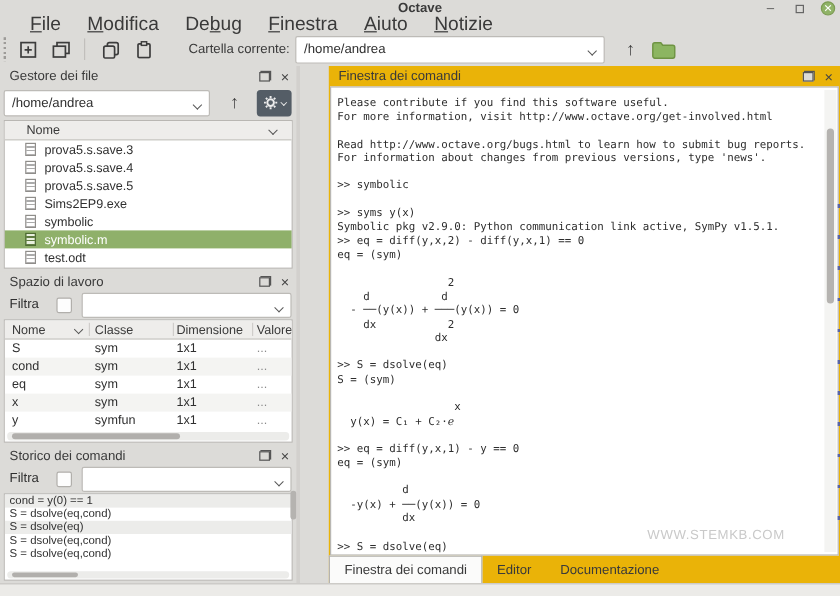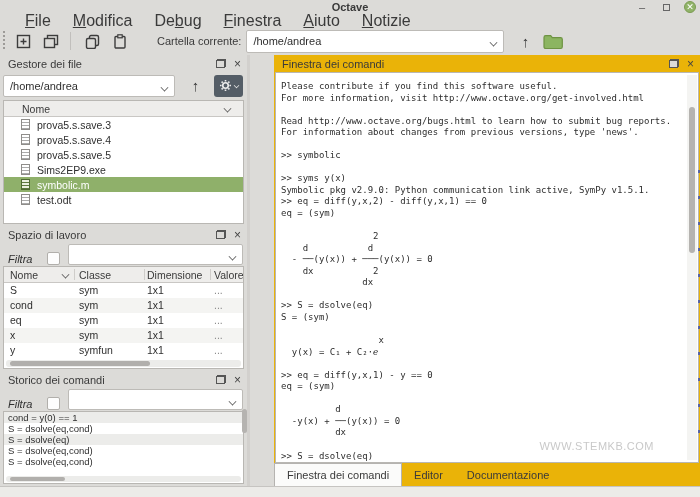--- a/index.html
+++ b/index.html
@@ -49,21 +49,21 @@
   .fb-list { position:absolute; left:3px; right:3px; top:45px; bottom:2px; background:#fff; border:1px solid #b9b7b3; }
   .fb-header { height:16px; background:#eeedeb; border-bottom:1px solid #c9c7c4; display:flex; align-items:center; padding:0 8px 0 18px; font-size:10.5px; color:#3a3a3a; }
   .fb-row { height:15px; display:flex; align-items:center; padding-left:17px; font-size:10.5px; color:#2f2f2f; }
   .fb-row.selected { background:#8fb06a; color:#fff; }
   .doc-icon { width:9px; height:11px; border:1px solid #8f8d8a; background:linear-gradient(#fff,#fff 2px,#aaa 2px,#aaa 3px,#fff 3px,#fff 5px,#aaa 5px,#aaa 6px,#fff 6px,#fff 8px,#aaa 8px,#aaa 9px,#fff 9px); margin-right:7px; flex:none; }
   .fb-row.selected .doc-icon { border-color:#4e6b33; background:linear-gradient(#e9f0df,#e9f0df 2px,#5d7a3f 2px,#5d7a3f 3px,#e9f0df 3px,#e9f0df 5px,#5d7a3f 5px,#5d7a3f 6px,#e9f0df 6px,#e9f0df 8px,#5d7a3f 8px,#5d7a3f 9px,#e9f0df 9px); }
   .fb-scroll { position:absolute; right:0; top:130px; width:5px; height:32px; background:#b5b3b0; border-radius:3px; }
 
   
   .ws { top:226px; height:145px; }
-  .filter-row { height:22px; display:flex; align-items:flex-end; padding:0 4px 0 8px;font-style:italic; }
+  .filter-row { height:22px; display:flex; align-items:center; padding:0 4px 0 8px; }
   .checkbox { width:13px; height:13px; background:#fdfdfd; border:1px solid #b1afab; border-radius:2px; margin-left:15px; }
   .filter-combo { flex:1; margin-left:8px; height:21px; }
   .ws-table { position:absolute; left:3px; right:3px; top:40px; bottom:2px; background:#fff; border:1px solid #b9b7b3; overflow:hidden; }
   .ws-header { height:16px; background:#eeedeb; border-bottom:1px solid #c9c7c4; position:relative; font-size:10.5px; color:#3a3a3a; }
   .ws-header span { position:absolute; top:2px; }
   .ws-header .colsep { position:absolute; top:2px; bottom:2px; width:1px; background:#cfcdca; }
   .ws-row { height:15px; position:relative; font-size:10.5px; color:#2f2f2f; }
   .ws-row.alt { background:#f4f4f2; }
   .ws-row span { position:absolute; top:1px; }
   .hscroll { position:absolute; left:2px; right:2px; bottom:1px; height:7px; background:#ececea; border-radius:3px; }
@@ -199,20 +199,24 @@
             <span>prova5.s.save.4</span>
           </div>
           <div class="fb-row">
             <span class="doc-icon"></span>
             <span>prova5.s.save.5</span>
           </div>
           <div class="fb-row">
             <span class="doc-icon"></span>
             <span>Sims2EP9.exe</span>
           </div>
+          <div class="fb-row">
+            <span class="doc-icon"></span>
+            <span>symbolic</span>
+          </div>
           <div class="fb-row selected">
             <span class="doc-icon"></span>
             <span>symbolic.m</span>
           </div>
           <div class="fb-row">
             <span class="doc-icon"></span>
             <span>test.odt</span>
           </div>
         </div>
       <div class="fb-scroll"></div>

